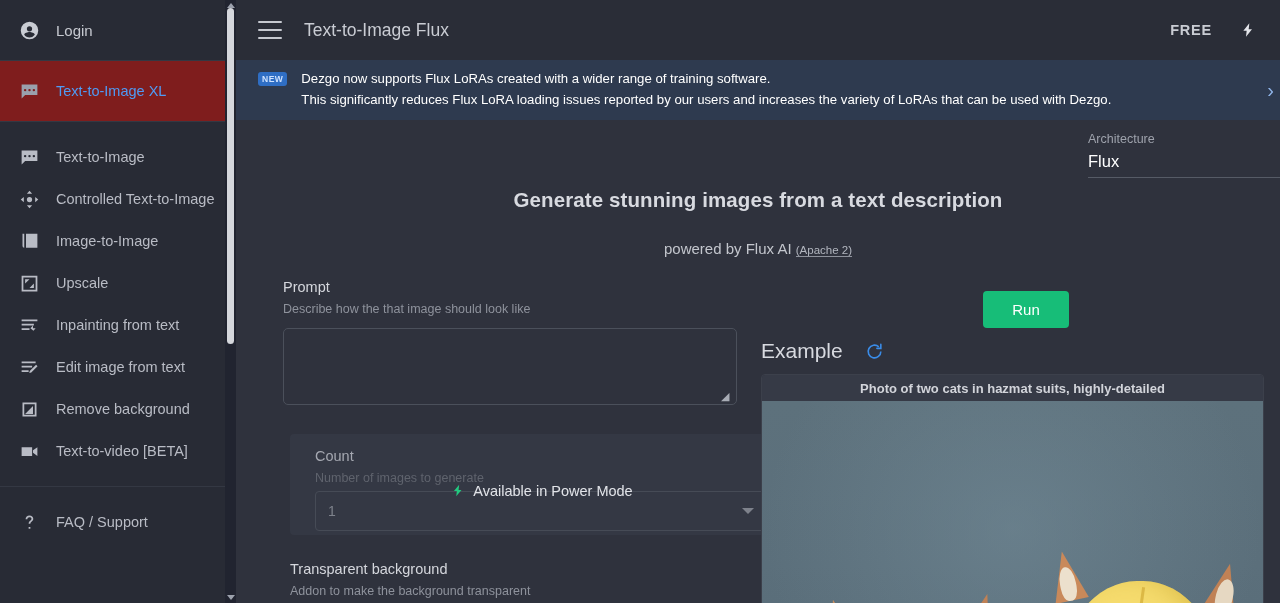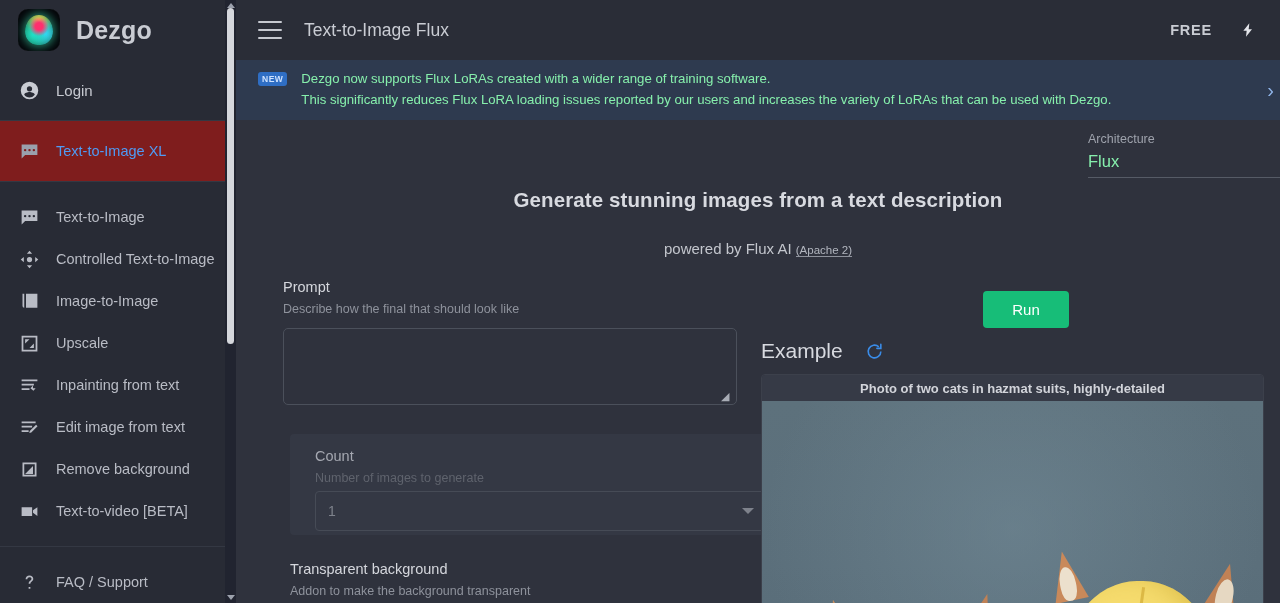--- a/index.html
+++ b/index.html
@@ -99,37 +99,37 @@
     background: #2e3a4f; min-height: 60px;
     display: flex; align-items: center; padding: 8px 8px 10px 22px; gap: 14px;
     position: relative;
   }
   .new-badge {
     flex: 0 0 auto;
     background: #2f6ec4; color: #cfe2ff; font-size: 8.5px; font-weight: 700;
     letter-spacing: .5px; padding: 3px 4px 2px 4px; border-radius: 3px;
     line-height: 1; align-self: flex-start; margin-top: 4px;
   }
-  #banner .btxt { color: #86efac; font-size: 13.2px; line-height: 21px; }
+  #banner .btxt { color: #ffffff; font-size: 13.2px; line-height: 21px; }
   #banner .btxt .l1 { display:block; }
   #banner .btxt .l2 { display:block; }
   #banner .chev {
     position: absolute; right: 6px; top: 50%; transform: translateY(-50%);
     color: #8fb4e8; font-size: 20px; cursor: pointer; line-height: 1;
   }
 
   
   #content { position: relative; height: 483px; }
 
   .arch {
     position: absolute; right: 0; top: 12px; width: 192px;
     padding-bottom: 6px;
   }
   .arch .arch-label { font-size: 12.5px; color: #9ea2ac; }
-  .arch .arch-value { font-size: 16.5px; color: #86efac; margin-top: 6px; }
+  .arch .arch-value { font-size: 16.5px; color: #ffffff; margin-top: 6px; }
   .arch .arch-underline { height: 1px; background: #565b66; margin-top: 6px; }
 
   .headings { text-align: center; padding-top: 68px; }
   .headings h1 { font-size: 20.5px; color: #d8dae0; font-weight: 700; letter-spacing: .1px; }
   .headings .sub { margin-top: 28px; font-size: 15px; color: #c3c6cd; }
   .headings .sub .lic { font-size: 11.5px; color: #b2b6bf; border-bottom: 1px solid #8e929c; cursor: pointer; }
 
   .cols { display: flex; padding: 0 12px; margin-top: 22px; }
   .col-left { width: 512px; flex: 0 0 512px; position: relative; padding-left: 35px; }
   .col-right { flex: 1 1 auto; position: relative; padding-left: 8px; }
@@ -228,26 +228,20 @@
   #catB .hood { width: 160px; height: 160px; top: 40px; background: #f6dc6e; box-shadow: inset -14px -8px 26px rgba(196,160,40,.5); }
   #catB .hood-seam { position:absolute; left:50%; top:46px; width:3px; height:52px; background:rgba(214,176,60,.8); transform: translateX(-50%) rotate(8deg); }
 </style>
 </head>
 <body>
 
 <div id="app">
 
   <aside id="sidebar">
 
-    <div class="brand">
-      <div class="brand-logo">
-        <div class="blob"></div>
-      </div>
-      <div class="brand-name">Dezgo</div>
-    </div>
 
     <div class="s-item login-row">
       <span class="ico">
         <svg viewBox="0 0 24 24">
             <path d="M12 2a10 10 0 100 20 10 10 0 000-20zm0 5a3 3 0 110 6 3 3 0 010-6zm0 13c-2.5 0-4.7-1.2-6-3.1.1-2 4-3.1 6-3.1s5.9 1.1 6 3.1A7.2 7.2 0 0112 20z"></path>
           </svg>
       </span>
       <span class="lbl">Login</span>
     </div>
 
@@ -403,32 +397,40 @@
           <span class="lic">(Apache 2)</span>
         </div>
       </div>
 
       <div class="cols">
 
         <div class="col-left">
 
           <div>
             <div class="field-label">Prompt</div>
-            <div class="field-desc">Describe how the final that should look like</div>
+            <div class="field-desc">Describe how the that image should look like</div>
             <div class="prompt-box">
               <span class="grip">◢</span>
             </div>
           </div>
 
           <div class="count-card">
             <div class="field-label">Count</div>
             <div class="field-desc">Number of images to generate</div>
             <div class="count-select">
               <span>1</span>
               <span class="caret"></span>
+            </div>
+            <div class="power-overlay">
+              <span class="pbolt">
+                <svg viewBox="0 0 24 24">
+                    <path d="M14 2L5 13h5l-1 9 9-11h-5l1-9z"></path>
+                  </svg>
+              </span>
+              <span class="ptxt">Available in Power Mode</span>
             </div>
           </div>
 
           <div class="transparent-sec">
             <div class="field-label">Transparent background</div>
             <div class="field-desc">Addon to make the background transparent</div>
             <div class="radio-row">
               <span class="radio"></span>
               <span class="rlabel">No</span>
             </div>

